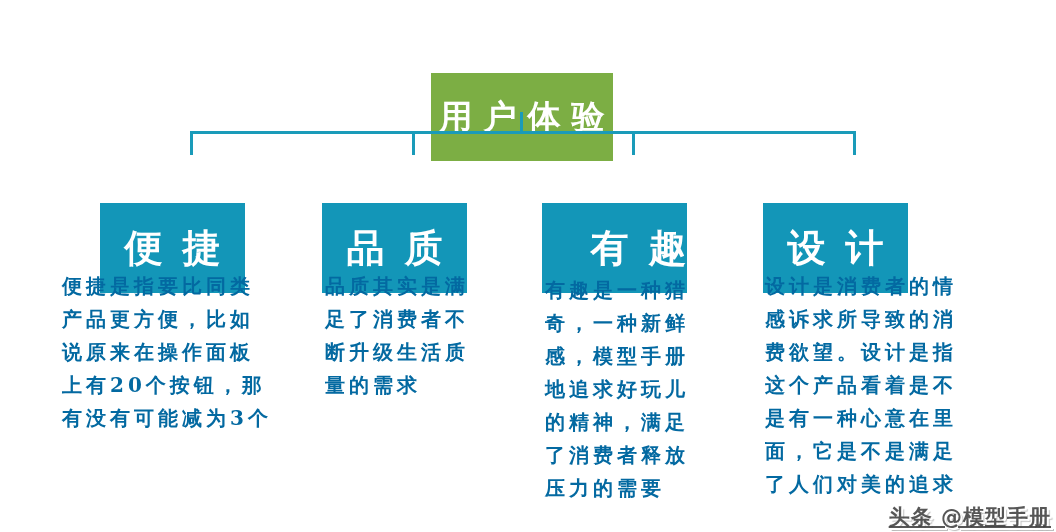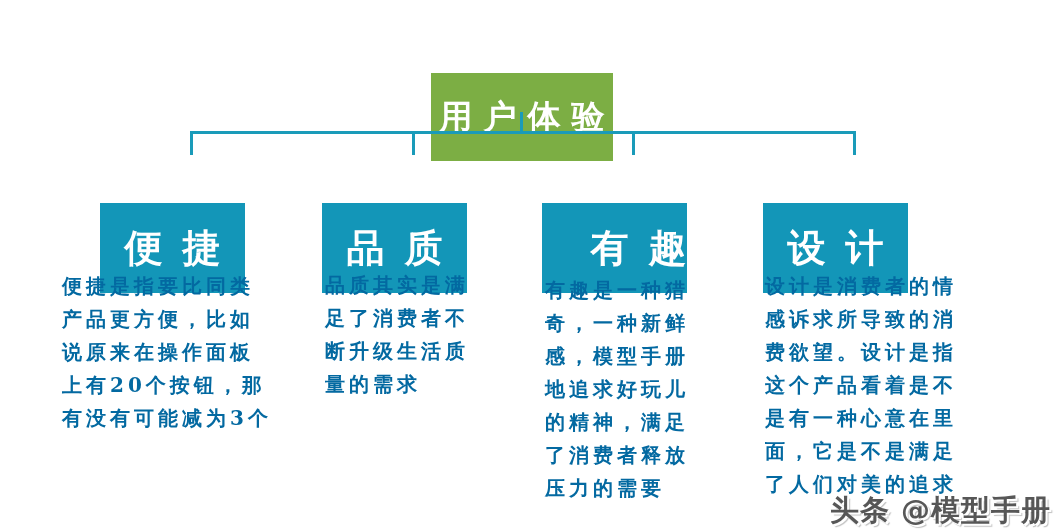--- a/index.html
+++ b/index.html
@@ -79,34 +79,35 @@
     top: 270px;
     color: #0369a1;
     font-size: 20px;
     line-height: 33px;
     font-weight: 600;
     letter-spacing: 4px;
     white-space: pre-line;
     font-family: "DejaVu Serif", serif;
   }
   .desc-1 { left: 62px; }
-  .desc-2 { left: 325px; font-family: Liberation Mono, monospace; }
+  .desc-2 { left: 325px; }
   .desc-3 { left: 545px; top: 274px; }
   .desc-4 { left: 765px; }
   
   .watermark {
     position: absolute;
     right: 5px;
     bottom: 1px;
-    font-size: 29px;
+    font-size: 21px;
     font-weight: bold;
     color: rgba(64, 64, 64, 0.88);
     text-shadow: 2px 2px 0 #ffffff, 3px 3px 1px rgba(0,0,0,0.25);
     letter-spacing: 1px;
     white-space: nowrap;
+    text-decoration: underline;
   }
 </style>
 </head>
 <body>
 
 <div class="canvas">
 
   <div class="node root-node">
     <span class="node-label">用户体验</span>
   </div>

